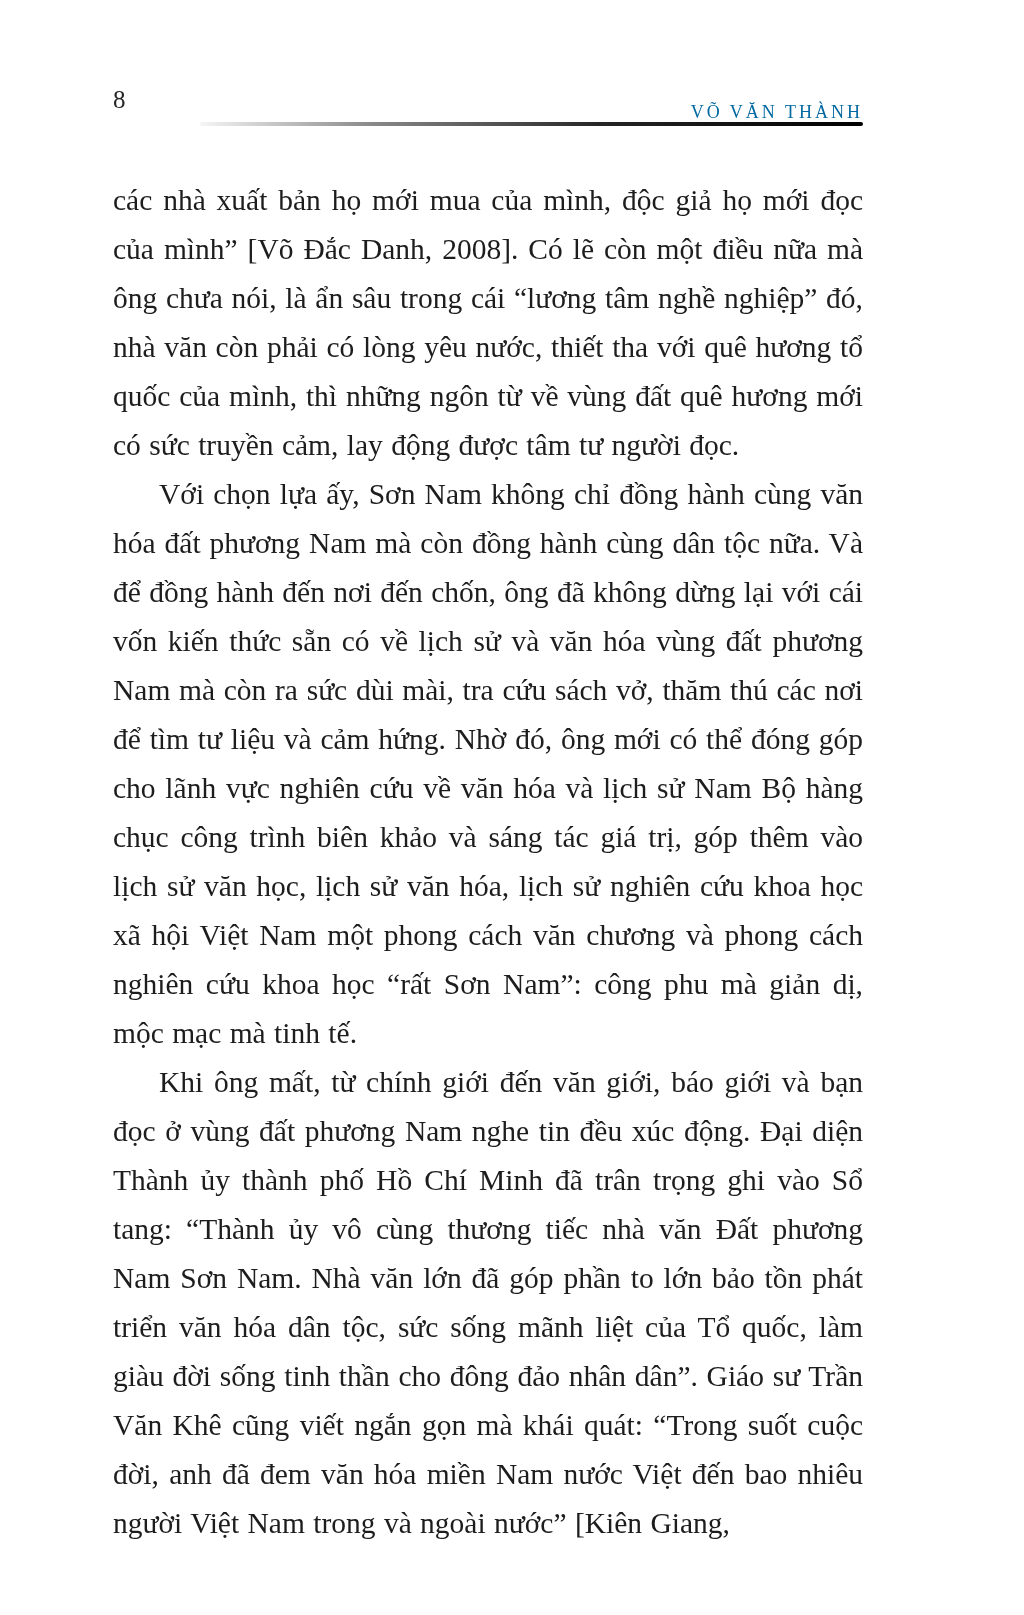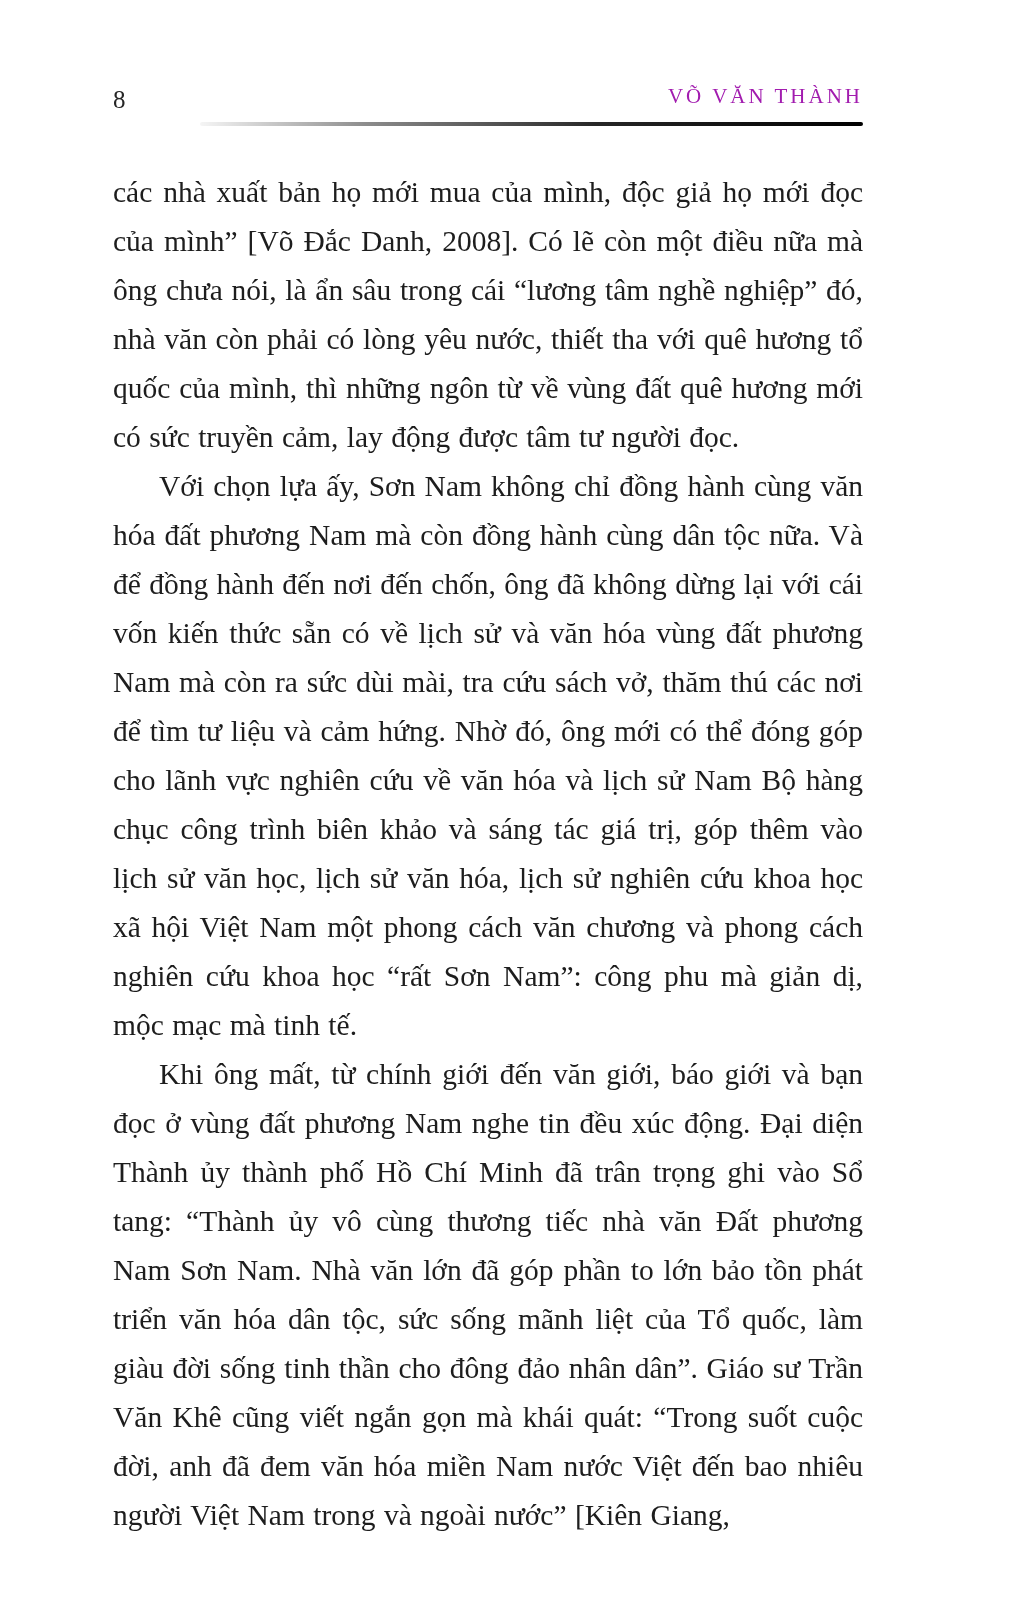--- a/index.html
+++ b/index.html
@@ -26,41 +26,41 @@
   .page-number {
     position: absolute;
     left: 0;
     top: 4px;
     font-size: 25px;
     color: #262626;
   }
   .running-head {
     position: absolute;
     right: 0;
-    top: 2px;
-    font-size: 21px;
+    top: 20px;
+    font-size: 18px;
     letter-spacing: 3px;
-    color: #a21caf;
+    color: #0369a1;
   }
   .header-rule {
     position: absolute;
     top: 122px;
     left: 200px;
     width: 663px;
     height: 4px;
     background: linear-gradient(to right,
       rgba(0,0,0,0.04),
       rgba(0,0,0,0.45) 25%,
       rgba(0,0,0,0.85) 60%,
       #000000);
     border-radius: 2px;
   }
   .body-text {
     position: absolute;
-    top: 168px;
+    top: 176px;
     left: 113px;
     width: 750px;
     font-size: 29.5px;
     line-height: 49px;
     text-align: justify;
     text-justify: inter-word;
     word-spacing: 1px;
   }
   .body-text p {
     margin: 0;

